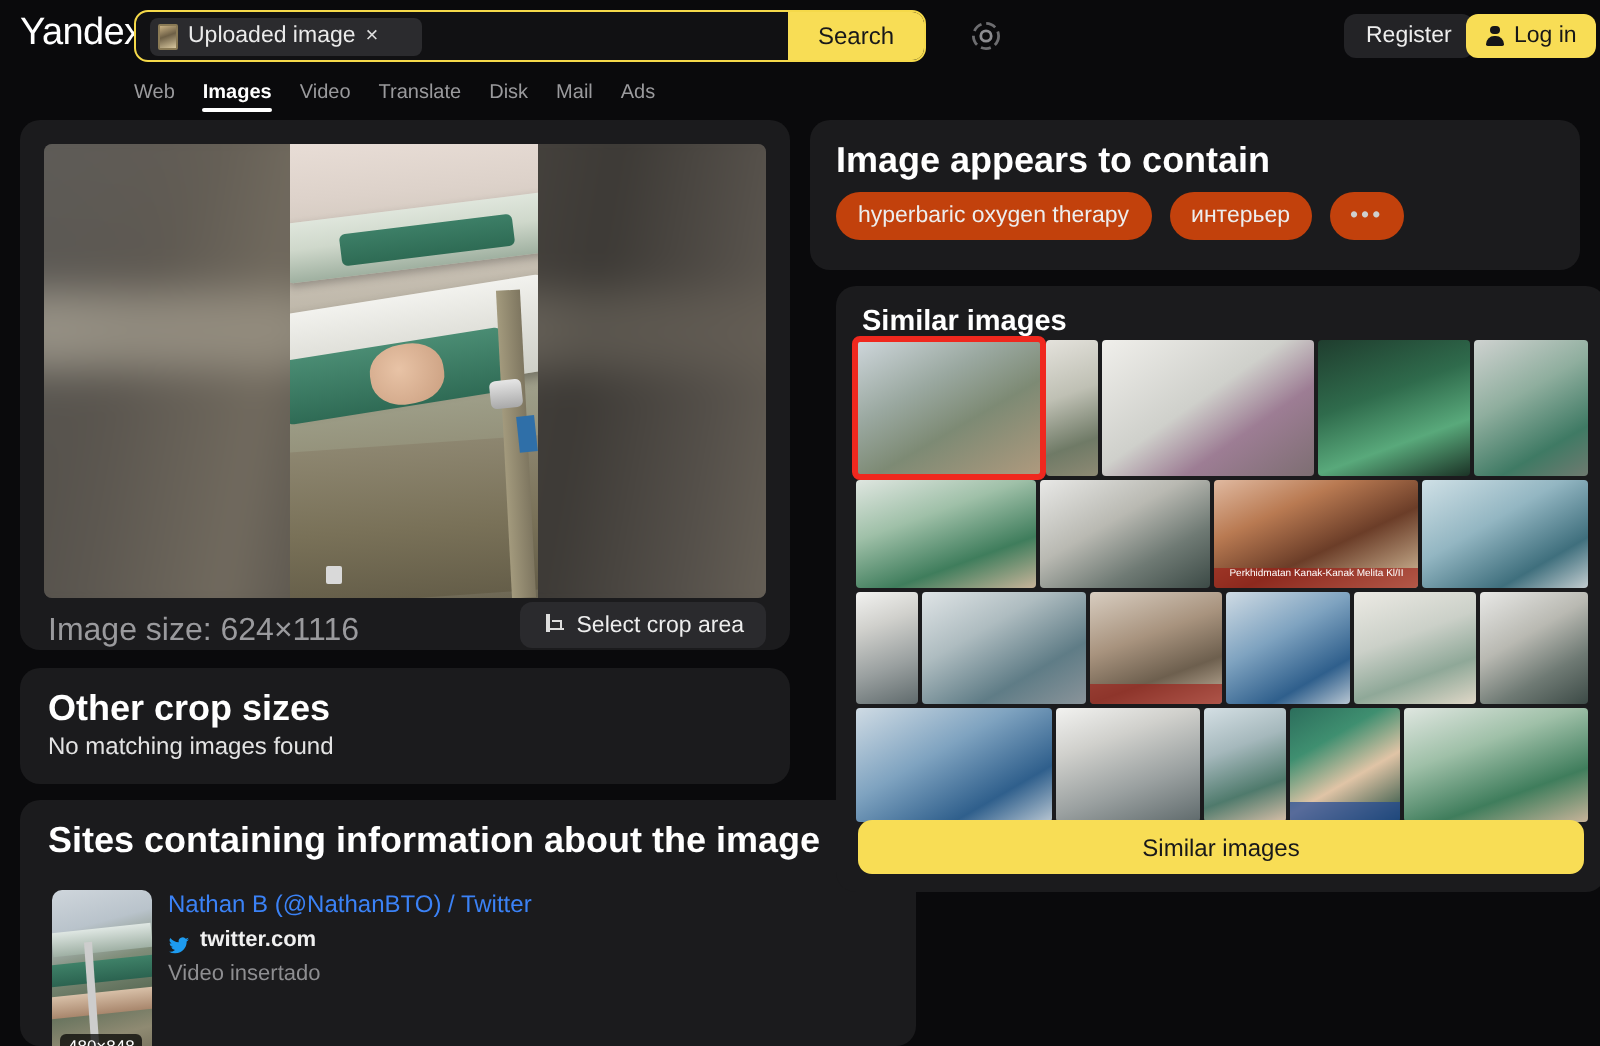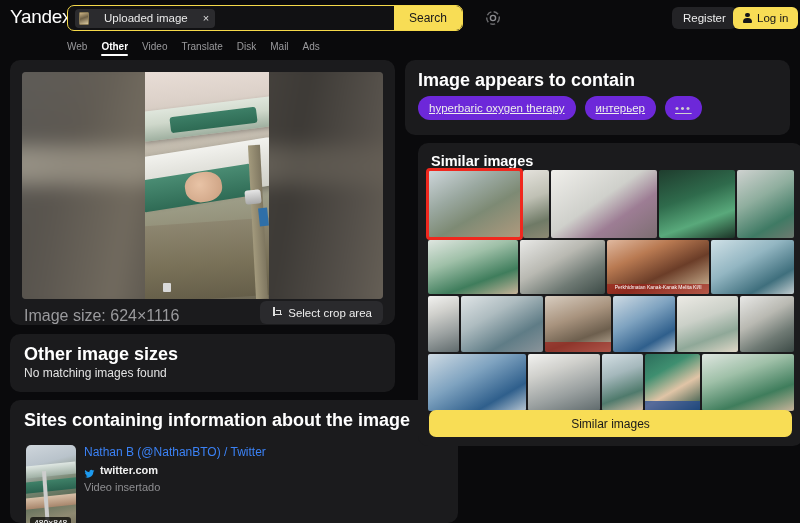--- a/index.html
+++ b/index.html
@@ -17,22 +17,22 @@
   .logo {
     position: absolute; left: 10px; top: 6px;
     font-size: 19px; letter-spacing: -0.3px; color: #fff; font-weight: 400;
   }
   .searchbar {
     position: absolute; left: 67px; top: 5px; width: 396px; height: 26px;
     border: 1.5px solid #f5d94a; border-radius: 7px;
     background: #111113; display: flex; align-items: center; overflow: hidden;
   }
   .chip {
-    display: flex; align-items: center; gap: 15px;
-    margin-left: 7px; height: 19px; padding: 0 6px 0 4px;
+    display: flex; align-items: center; gap: 5px;
+    margin-left: 7px; height: 19px; padding: 0 22px 0 4px;
     background: #2b2b2e; border-radius: 4px; font-size: 11.5px; color: #eaeaea; text-align: right;
   }
   .chip-thumb {
     width: 10px; height: 13px; border-radius: 1px;
     background: linear-gradient(160deg,#c9b183 0%, #6e6046 45%, #d8c79e 100%);
     border: 0.5px solid #8a7a55;
   }
   .chip-close { font-size: 11px; color: #ddd; cursor: pointer; line-height: 1; }
   .search-btn {
     position: absolute; right: 0; top: 0; height: 100%; width: 68px;
@@ -176,22 +176,22 @@
   .site-title { position: absolute; left: 74px; top: 45px; font-size: 12px; color: #3b82f6; cursor: pointer; }
   .site-domain-row { position: absolute; left: 74px; top: 64px; display: flex; align-items: center; gap: 5px; }
   .tw-bird { width: 11px; height: 10px; flex: none; }
   .site-domain { font-size: 11px; color: #f0f0f0; font-weight: bold; }
   .site-desc { position: absolute; left: 74px; top: 81px; font-size: 11px; color: #8e8e91; }
 
   
   #contains-panel { left: 405px; top: 60px; width: 385px; height: 75px; }
   .tag-row { position: absolute; left: 13px; top: 36px; display: flex; gap: 9px; align-items: center; }
   .tag {
-    height: 24px; padding: 0 11px; background: #6d28d9; border-radius: 13px;
-    font-size: 11.5px; color: #ededed; display: flex; align-items: center; cursor: pointer; text-decoration: underline;
+    height: 24px; padding: 0 11px; background: #c2410c; border-radius: 13px;
+    font-size: 11.5px; color: #ededed; display: flex; align-items: center; cursor: pointer;
   }
   .tag.more { padding: 0 10px; letter-spacing: 1.5px; color: #cfcfcf; }
 
   #similar-panel { left: 418px; top: 143px; width: 385px; height: 303px; }
   .similar-h { position: absolute; left: 13px; top: 10px; font-size: 14.5px; font-weight: bold; }
   .grid { position: absolute; left: 10px; top: 27px; width: 366px; }
   .grow { display: flex; gap: 2px; margin-bottom: 2px; }
   .cell { position: relative; overflow: hidden; border-radius: 2px; cursor: pointer; background: #2a2a2d; }
   .cell.sel { outline: 3px solid #f0281e; outline-offset: -1px; border-radius: 2px; z-index: 3; }
   .similar-btn {
@@ -248,21 +248,21 @@
 
     <div class="reg-btn">Register</div>
     <div class="login-btn">
       <span class="person-icon"></span>
       <span>Log in</span>
     </div>
   </div>
 
   <div class="nav">
     <div class="nav-item">Web</div>
-    <div class="nav-item active">Other</div>
+    <div class="nav-item active">Images</div>
     <div class="nav-item">Video</div>
     <div class="nav-item">Translate</div>
     <div class="nav-item">Disk</div>
     <div class="nav-item">Mail</div>
     <div class="nav-item">Ads</div>
   </div>
 
   <div class="panel" id="preview-panel">
     <div class="preview-img">
       <div class="blur-bg"></div>
@@ -282,21 +282,21 @@
     <div class="img-size-label">Image size: 624×1116</div>
     <div class="crop-btn">
       <span class="crop-icon">
           <i></i>
         </span>
       <span>Select crop area</span>
     </div>
   </div>
 
   <div class="panel" id="sizes-panel">
-    <div class="panel-h" style="position:absolute;left:14px;top:10px;">Other image sizes</div>
+    <div class="panel-h" style="position:absolute;left:14px;top:10px;">Other crop sizes</div>
     <div class="panel-sub" style="position:absolute;left:14px;top:32px;">No matching images found</div>
   </div>
 
   <div class="panel" id="sites-panel">
     <div class="panel-h" style="position:absolute;left:14px;top:10px;">Sites containing information about the image</div>
 
     <div>
       <div class="site-thumb">
         <div class="bar-a"></div>
           <div class="bar-b"></div>

